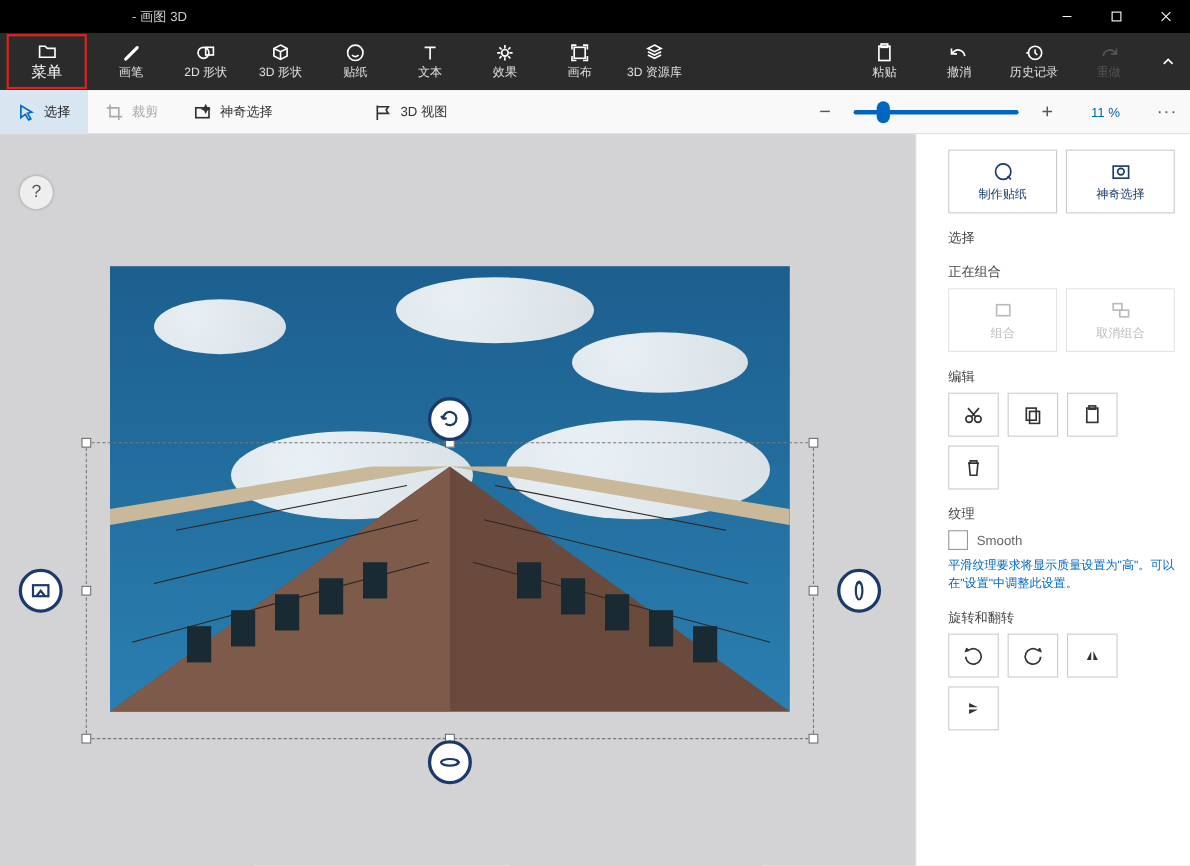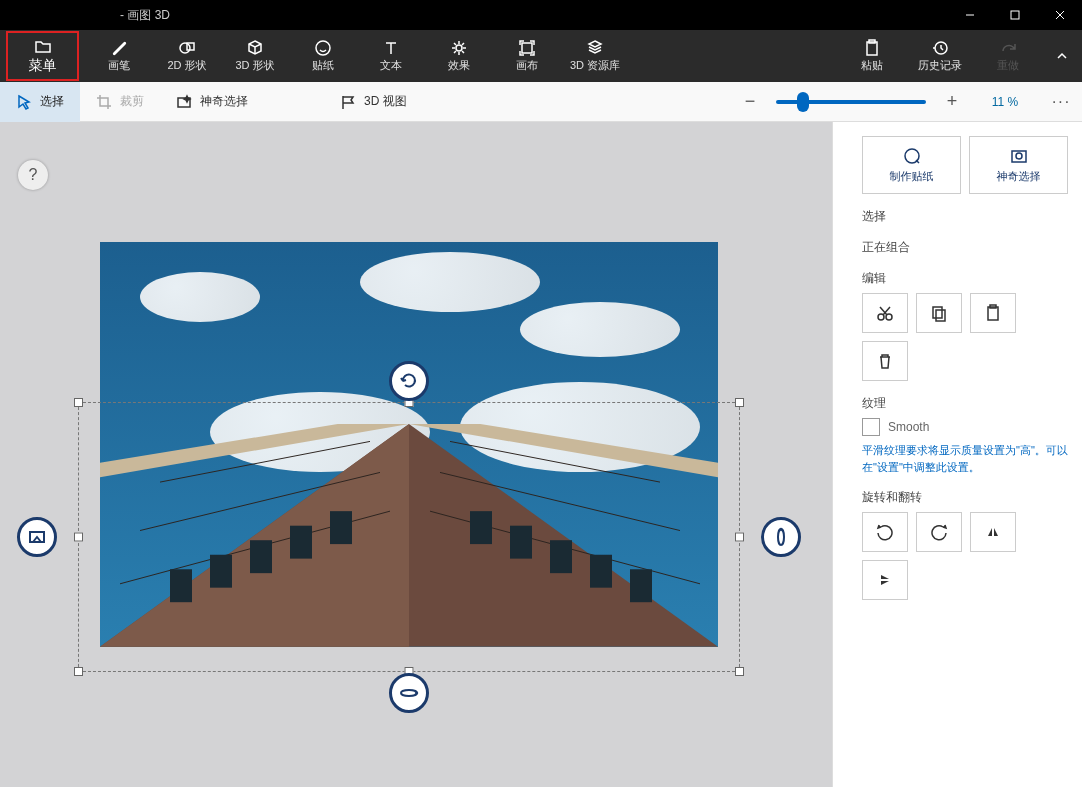--- a/index.html
+++ b/index.html
@@ -153,20 +153,26 @@
       </svg>
     <span>3D 资源库</span>
   </div>
   <div class="tool-sep"></div>
   <div class="tool-btn">
     <svg>
         <rect x="4" y="3" width="10" height="13"></rect>
         <rect x="6" y="1" width="6" height="3"></rect>
       </svg>
     <span>粘贴</span>
+  </div>
+  <div class="tool-btn">
+    <svg>
+        <path d="M14 12a6 6 0 0 0-10-4l-2 2M2 5v5h5"></path>
+      </svg>
+    <span>撤消</span>
   </div>
   <div class="tool-btn">
     <svg>
         <circle cx="10" cy="9" r="6"></circle>
         <path d="M10 6v3l2 2M2 9h2"></path>
       </svg>
     <span>历史记录</span>
   </div>
   <div class="tool-btn dim">
     <svg>
@@ -315,20 +321,35 @@
         </div>
       </div>
     </div>
 
     <div class="side-sec">
       <div class="label">选择</div>
     </div>
 
     <div class="side-sec">
       <div class="label">正在组合</div>
+      <div class="btn-row">
+        <div class="big-btn dim">
+          <svg>
+              <rect x="4" y="4" width="12" height="10"></rect>
+            </svg>
+          <span>组合</span>
+        </div>
+        <div class="big-btn dim">
+          <svg>
+              <rect x="3" y="3" width="8" height="6"></rect>
+              <rect x="9" y="9" width="8" height="6"></rect>
+            </svg>
+          <span>取消组合</span>
+        </div>
+      </div>
     </div>
 
     <div class="side-sec">
       <div class="label">编辑</div>
       <div class="icon-row">
         <div class="sq-btn">
             <svg>
               <circle cx="5" cy="13" r="3"></circle>
               <circle cx="13" cy="13" r="3"></circle>
               <path d="M7 11L14 3M11 11L4 3"></path>

